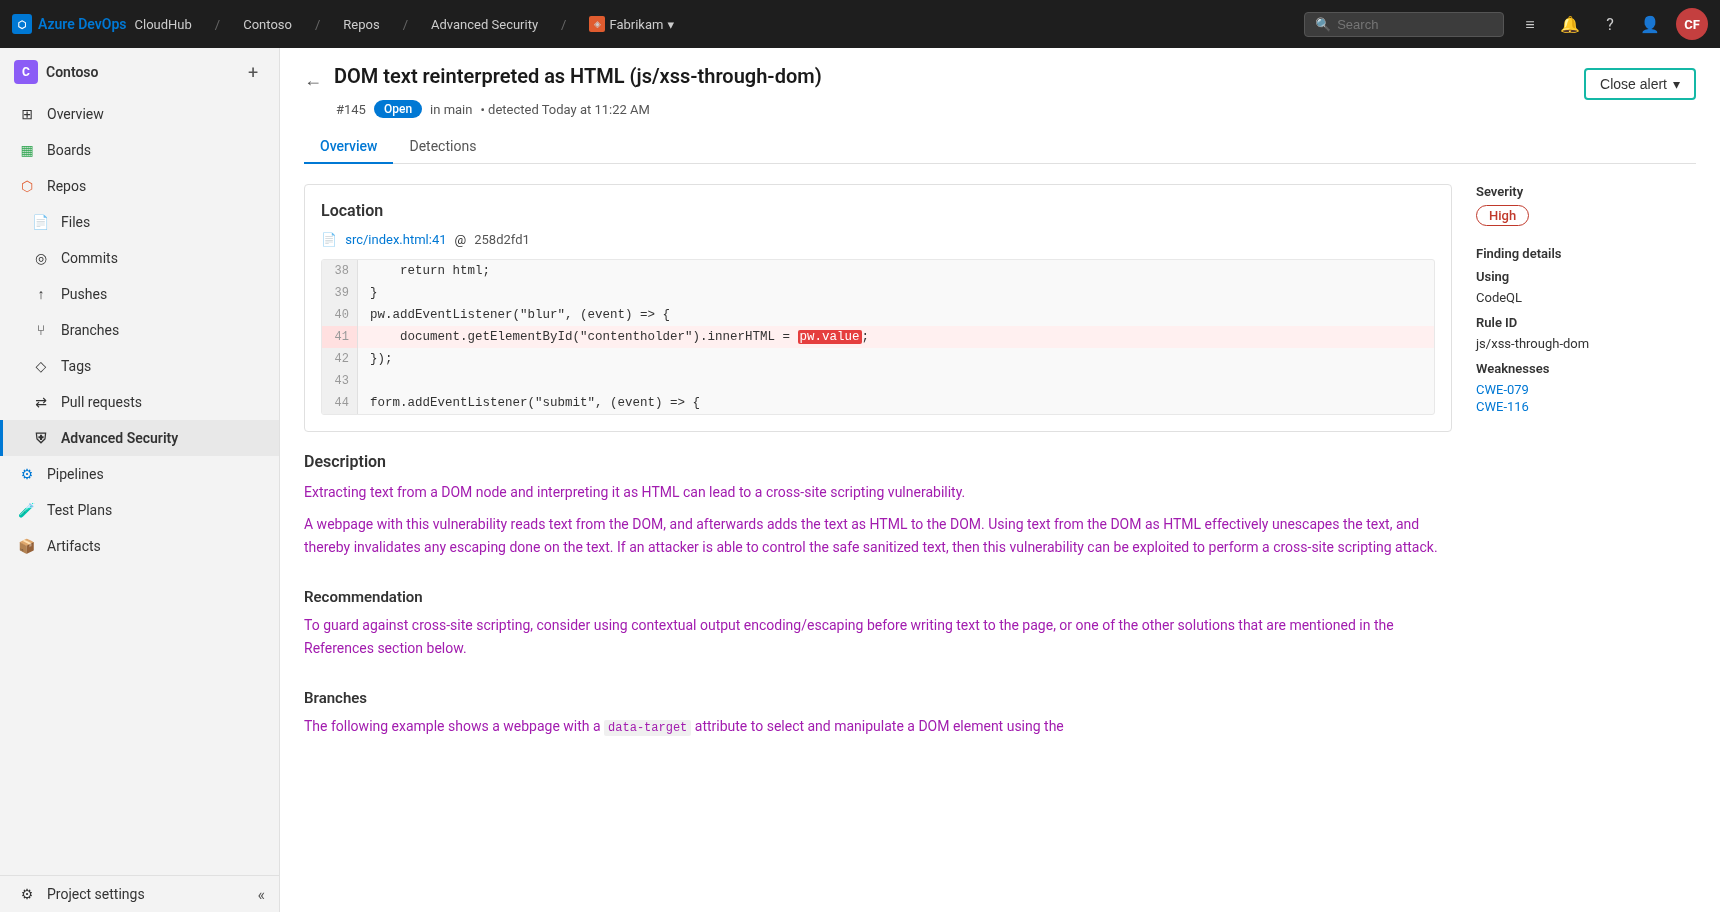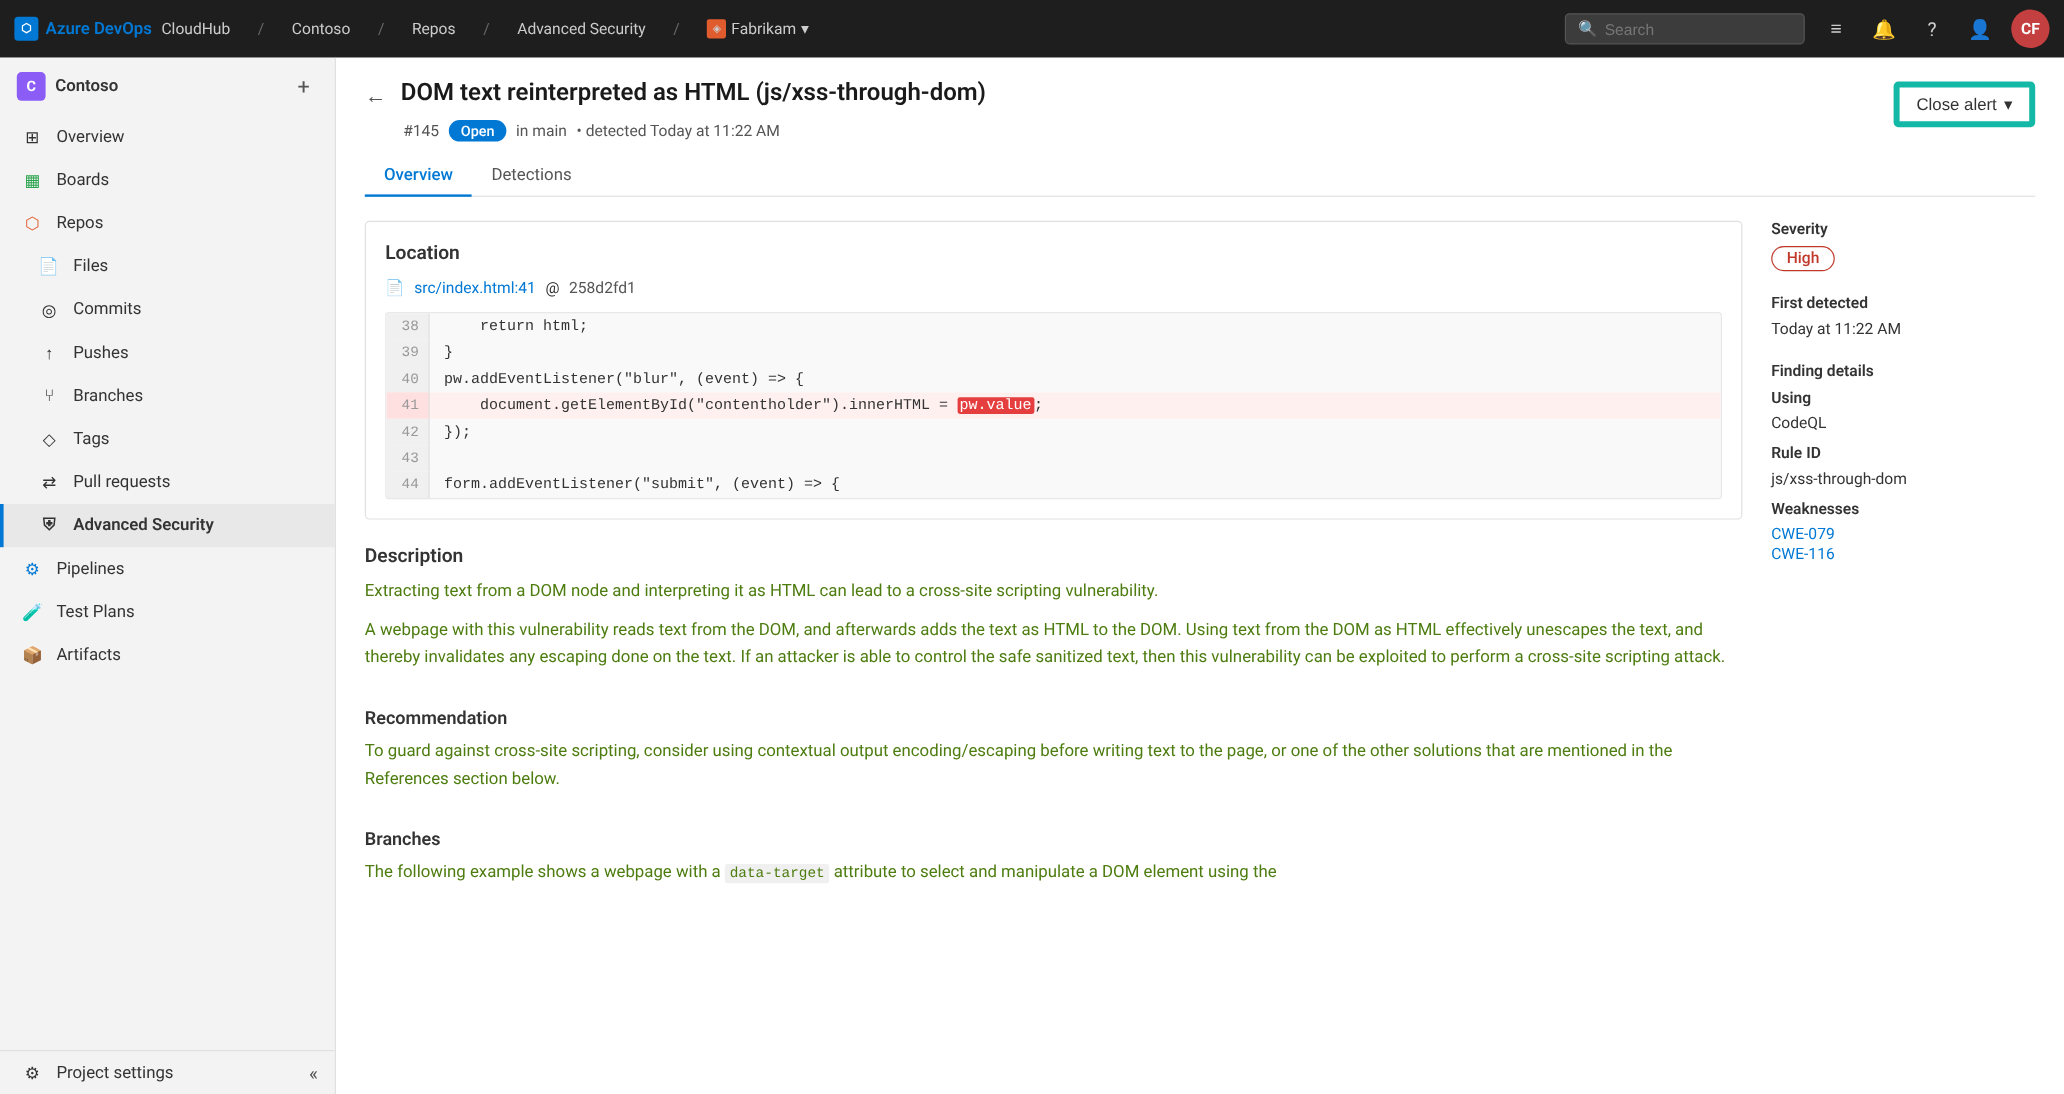--- a/index.html
+++ b/index.html
@@ -39,21 +39,21 @@
     .sidebar-footer .sidebar-item { }
 
     
     .content-area { flex: 1; display: flex; flex-direction: column; overflow: hidden; background: #fff; }
     .content-header { padding: 16px 24px 0; border-bottom: 0; }
     .back-row { display: flex; align-items: flex-start; gap: 12px; margin-bottom: 8px; }
     .back-arrow { color: #555; cursor: pointer; font-size: 18px; margin-top: 2px; flex-shrink: 0; }
     .alert-title { font-size: 20px; font-weight: 600; color: #1a1a1a; margin-bottom: 6px; }
     .alert-meta { display: flex; align-items: center; gap: 8px; font-size: 13px; color: #555; }
     .badge-open { background: #0078d4; color: white; border-radius: 12px; padding: 2px 10px; font-size: 12px; font-weight: 500; }
-    .close-alert-btn { margin-left: auto; display: flex; align-items: center; gap: 6px; border: 5px solid #14b8a6; border-radius: 4px; padding: 6px 14px; cursor: pointer; font-size: 14px; color: #333; background: #fff; }
+    .close-alert-btn { margin-left: auto; display: flex; align-items: center; gap: 6px; border: 2px solid #14b8a6; border-radius: 4px; padding: 6px 14px; cursor: pointer; font-size: 14px; color: #333; background: #fff; }
     .tabs { display: flex; gap: 0; border-bottom: 1px solid #e0e0e0; margin-top: 12px; }
     .tab { padding: 8px 16px; cursor: pointer; font-size: 14px; color: #555; border-bottom: 2px solid transparent; margin-bottom: -1px; }
     .tab.active { color: #0078d4; border-bottom-color: #0078d4; font-weight: 500; }
 
     
     .content-scroll { display: flex; flex: 1; overflow-y: auto; padding: 20px 24px; gap: 24px; }
     .main-column { flex: 1; display: flex; flex-direction: column; gap: 20px; min-width: 0; }
     .side-panel { width: 220px; flex-shrink: 0; }
 
     
@@ -66,21 +66,21 @@
     .code-block { background: #f9f9f9; border: 1px solid #e8e8e8; border-radius: 3px; font-family: 'Consolas', 'Courier New', monospace; font-size: 12.5px; overflow: auto; }
     .code-line { display: flex; align-items: stretch; min-height: 22px; }
     .code-line.highlighted { background: #fff0f0; }
     .line-num { min-width: 36px; text-align: right; padding: 2px 8px; color: #999; background: #f0f0f0; border-right: 1px solid #e0e0e0; user-select: none; font-size: 12px; display: flex; align-items: center; justify-content: flex-end; flex-shrink: 0; }
     .code-line.highlighted .line-num { background: #ffe0e0; }
     .line-code { padding: 2px 12px; white-space: pre; color: #333; display: flex; align-items: center; }
     .highlight-token { background: #e53e3e; color: white; border-radius: 2px; padding: 0 2px; }
 
     
     .section-title { font-size: 16px; font-weight: 600; margin-bottom: 10px; }
-    .section-body { font-size: 14px; color: #4d7c0f; line-height: 1.6; }
+    .section-body { font-size: 14px; color: #a21caf; line-height: 1.6; }
     .section-body p { margin-bottom: 10px; }
     .subsection-title { font-size: 15px; font-weight: 600; margin-bottom: 8px; }
 
     
     .side-section { margin-bottom: 20px; }
     .side-label { font-size: 13px; font-weight: 600; color: #333; margin-bottom: 6px; }
     .side-value { font-size: 13px; color: #333; }
     .severity-badge { display: inline-flex; align-items: center; border: 1.5px solid #c0392b; color: #c0392b; border-radius: 12px; padding: 2px 12px; font-size: 13px; font-weight: 500; }
     .cwe-link { color: #0078d4; text-decoration: none; display: block; font-size: 13px; margin-bottom: 2px; }
     code { font-family: 'Consolas', 'Courier New', monospace; background: #f0f0f0; padding: 1px 4px; border-radius: 2px; font-size: 12px; }
@@ -296,24 +296,20 @@
         </div>
 
       </div>
 
       <div class="side-panel">
         <div class="side-section">
           <div class="side-label">Severity</div>
           <div class="severity-badge">High</div>
         </div>
         <div class="side-section">
-          <div class="side-label">First detected</div>
-          <div class="side-value">Today at 11:22 AM</div>
-        </div>
-        <div class="side-section">
           <div class="side-label">Finding details</div>
           <div style="margin-top:8px;">
             <div class="side-label">Using</div>
             <div class="side-value">CodeQL</div>
           </div>
           <div style="margin-top:10px;">
             <div class="side-label">Rule ID</div>
             <div class="side-value">js/xss-through-dom</div>
           </div>
           <div style="margin-top:10px;">

